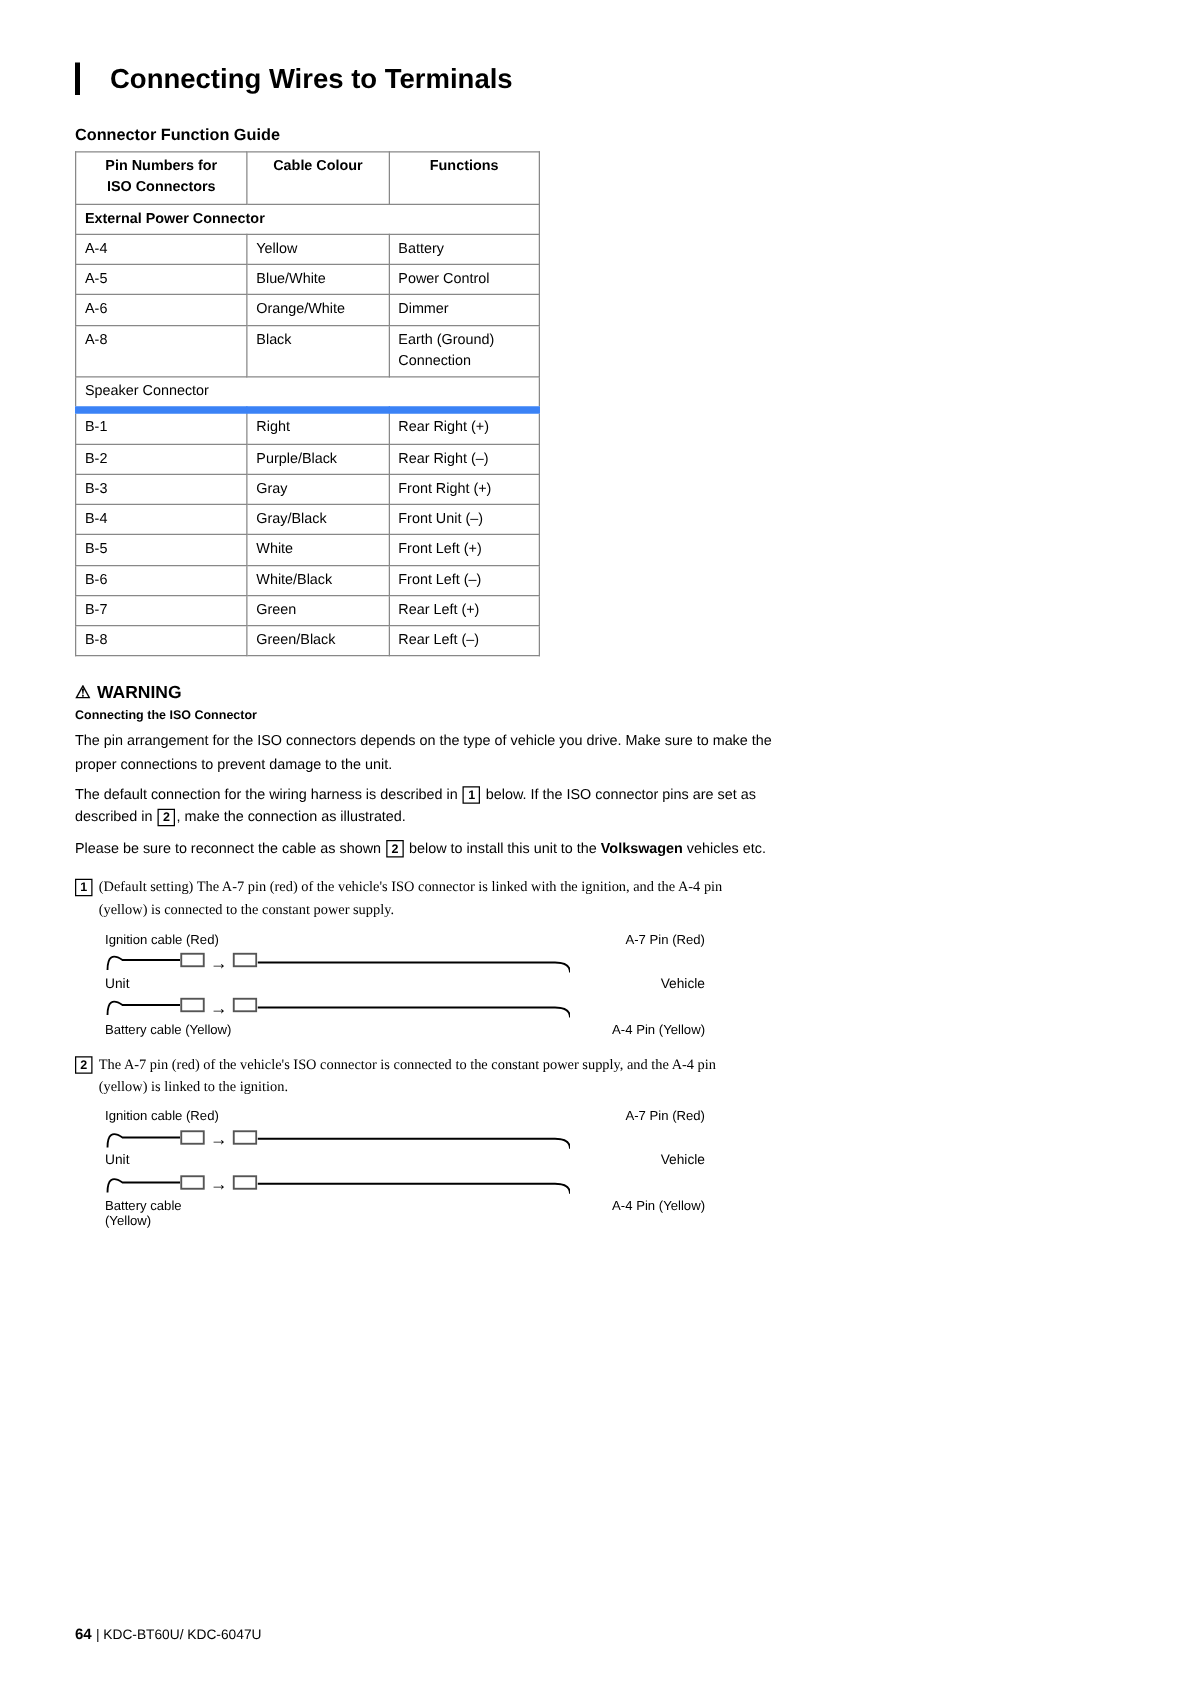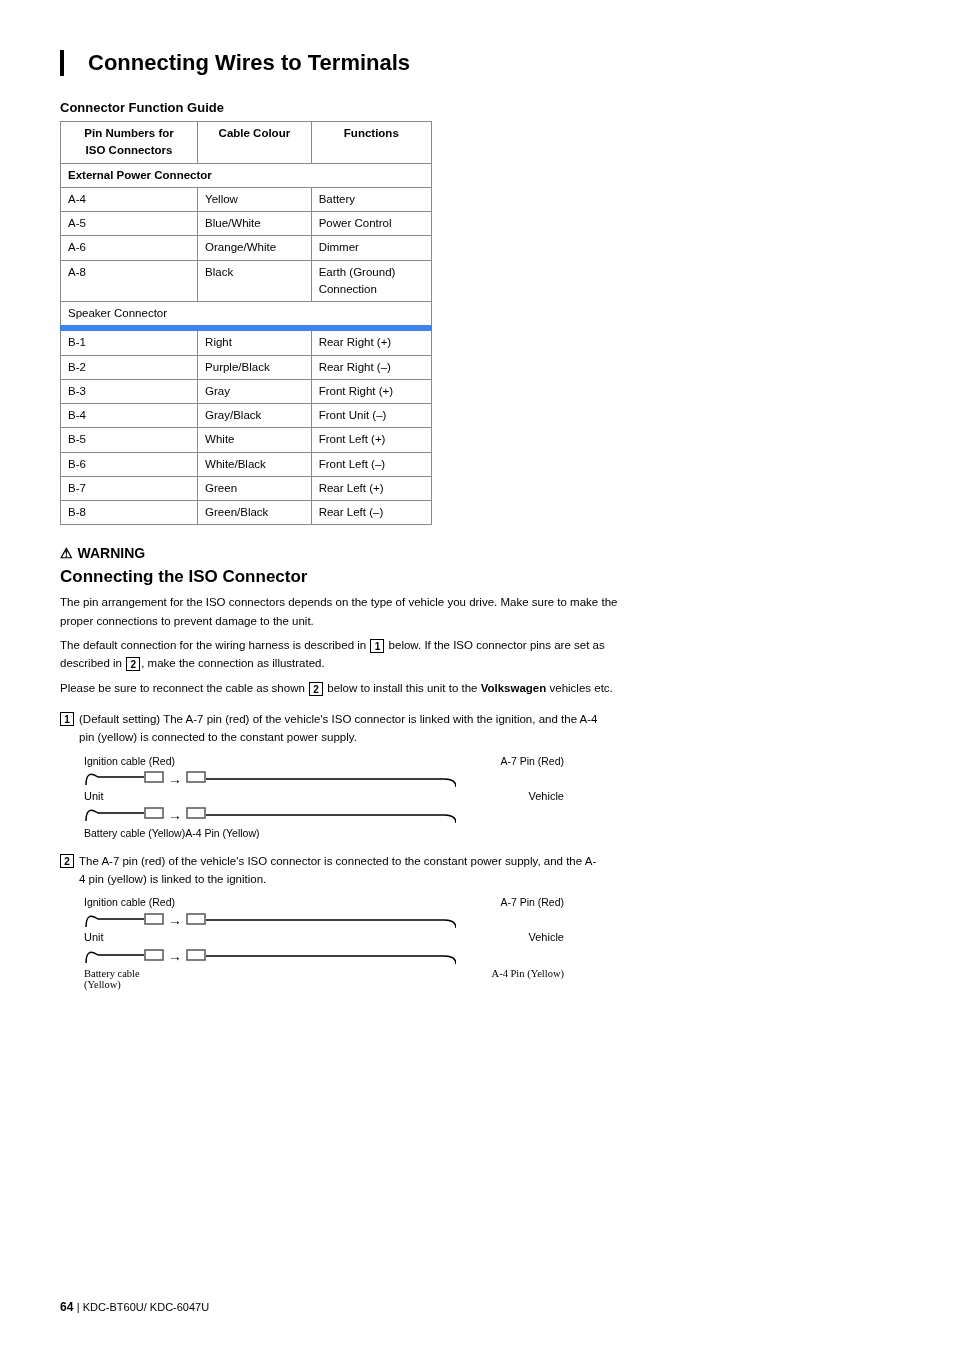--- a/index.html
+++ b/index.html
@@ -55,21 +55,21 @@
       font-weight: bold;
       display: flex;
       align-items: center;
       gap: 5px;
       margin-bottom: 6px;
     }
     .warning-icon {
       font-size: 14px;
     }
     .iso-title {
-      font-size: 17px;
+      font-size: 10px;
       font-weight: bold;
       margin-bottom: 6px;
     }
 
     
     .num-box {
       display: inline-block;
       border: 1.5px solid #000;
       width: 14px;
       height: 14px;
@@ -106,20 +106,21 @@
       vertical-align: top;
       flex-shrink: 0;
       margin-right: 5px;
       margin-top: 1px;
     }
 
     .diagram-desc {
       font-size: 11.5px;
       line-height: 1.55;
       max-width: 520px;
+      font-family: Liberation Serif, serif;
     }
 
     
     .wire-diagram {
       margin-left: 24px;
       margin-top: 8px;
       margin-bottom: 14px;
       position: relative;
     }
 
@@ -277,21 +278,21 @@
           <span style="font-size: 14px; font-weight: bold; margin: 0px 2px; line-height: 1;">→</span>
           <span><svg width="22" height="14">
               <rect x="3" y="2" width="18" height="10" stroke="#555" stroke-width="1.5" fill="none"></rect>
             </svg></span>
           <span style="flex: 1 1 0%; position: relative;">
             <svg width="250" height="20" style="display:block;">
     <path d="M0,10 L238,10 Q250,10 250,18" stroke="#000" stroke-width="1.5" fill="none"></path>
   </svg>
           </span>
         </div>
-        <div style="display: flex; width: 480px; font-size: 10.5px; margin-top: 2px;">
+        <div style="display: flex; justify-content: space-between; width: 480px; font-size: 10.5px; margin-top: 2px;">
           <span>Battery cable (Yellow)</span>
           <span>A-4 Pin (Yellow)</span>
         </div>
       </div>
     </div>
     <div class="diagram-section">
       <div class="diagram-label-row">
         <span class="diagram-num">2</span>
         <span class="diagram-desc">The A-7 pin (red) of the vehicle's ISO connector is connected to the constant power supply, and the A-4 pin (yellow) is linked to the ignition.</span>
       </div>
@@ -331,21 +332,21 @@
           <span style="font-size: 14px; font-weight: bold; margin: 0px 2px; line-height: 1;">→</span>
           <span><svg width="22" height="14">
               <rect x="3" y="2" width="18" height="10" stroke="#555" stroke-width="1.5" fill="none"></rect>
             </svg></span>
           <span style="flex: 1 1 0%; position: relative;">
             <svg width="250" height="20" style="display:block;">
     <path d="M0,10 L238,10 Q250,10 250,18" stroke="#000" stroke-width="1.5" fill="none"></path>
   </svg>
           </span>
         </div>
-        <div style="display: flex; justify-content: space-between; width: 480px; font-size: 10.5px; margin-top: 2px; font-family: Liberation Serif, serif;">
+        <div style="display: flex; justify-content: space-between; width: 480px; font-size: 10.5px; margin-top: 2px;">
           <span>Battery cable<br>(Yellow)</span>
           <span>A-4 Pin (Yellow)</span>
         </div>
       </div>
     </div>
   </div>
 
 <div class="page-footer">
   <span>64</span>
   <span class="page-footer-text"> | <span>KDC-BT60U/ KDC-6047U</span></span>

